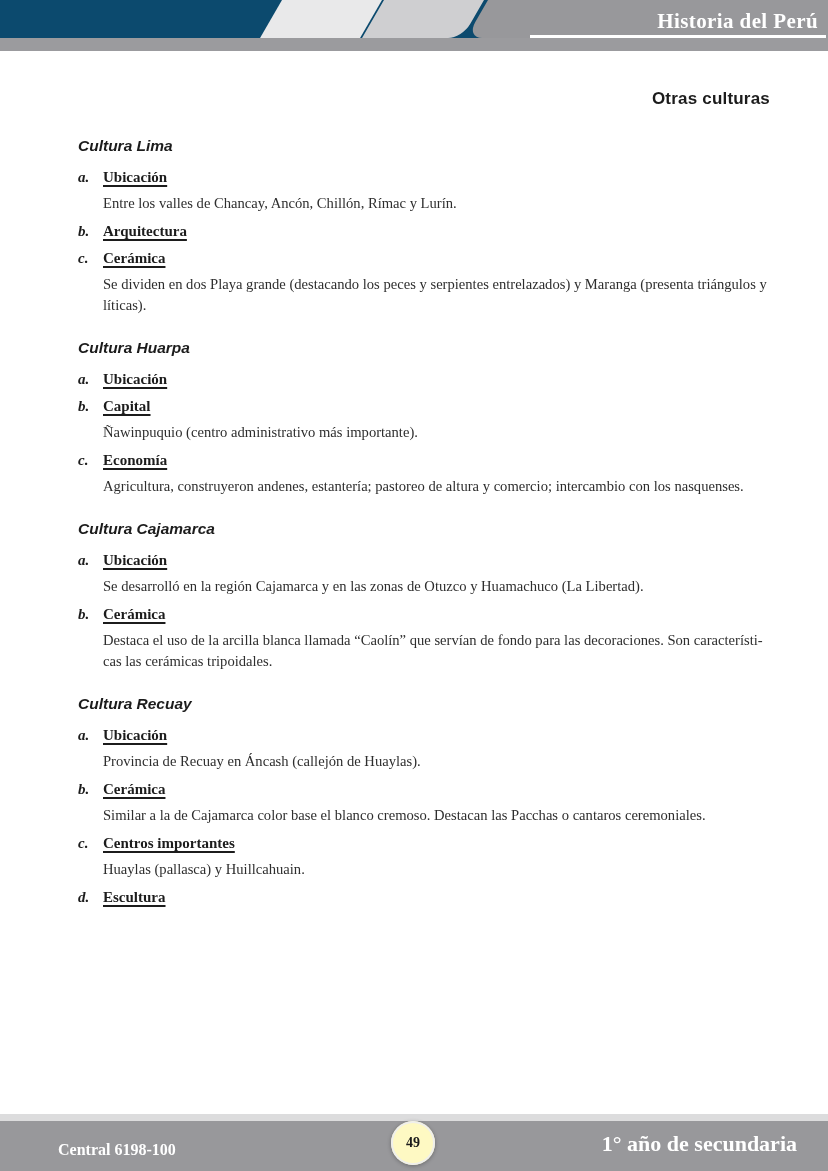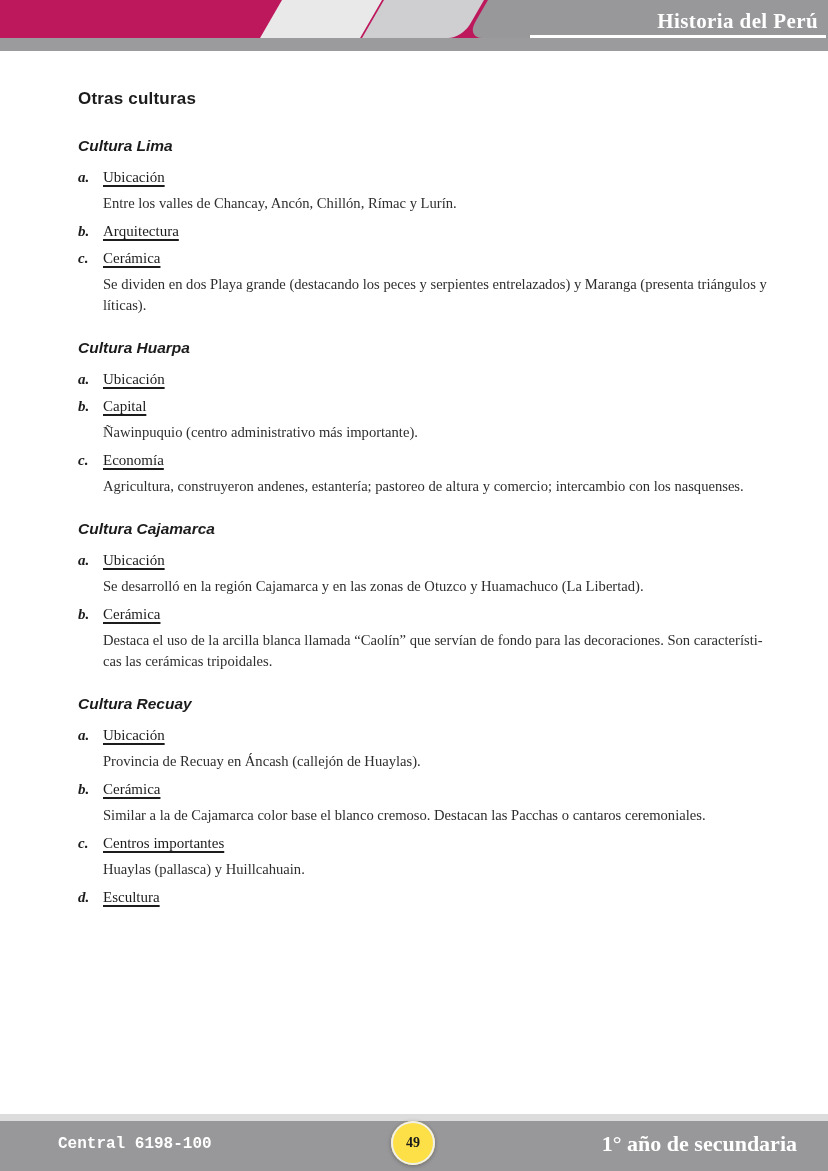--- a/index.html
+++ b/index.html
@@ -3,73 +3,73 @@
 <meta charset="utf-8">
 <style>
   html,body{margin:0;padding:0;}
   body{
     width:828px;height:1171px;position:relative;overflow:hidden;
     background:#ffffff;
     font-family:"Liberation Serif", serif;
     color:#2d2d2d;
   }
   
-  .header{position:absolute;top:0;left:0;width:828px;height:51px;background:#be185d;}
+  .header{position:absolute;top:0;left:0;width:828px;height:51px;background:#0c4a6e;}
   .hdr-stripe,.hdr-band{position:absolute;top:0;height:38px;transform:skewX(-30deg);transform-origin:top left;}
   .hdr-stripe-a{left:282px;width:100px;background:#e9e9ea;}
   .hdr-stripe-b{left:384px;width:100px;background:#cfcfd1;border-bottom-right-radius:14px;}
   .hdr-band{left:488px;width:400px;background:#98989b;border-bottom-left-radius:16px;}
   .hdr-substrip{position:absolute;top:38px;left:0;width:828px;height:13px;background:#9b9b9e;}
   .hdr-underline{position:absolute;top:35px;left:530px;width:296px;height:3px;background:#ffffff;z-index:3;}
   .hdr-title{
     position:absolute;top:9px;right:10px;z-index:2;
     color:#ffffff;font-family:"Liberation Serif",serif;font-weight:bold;
     font-size:21px;letter-spacing:0.4px;
   }
   
   .content{position:absolute;top:51px;left:0;width:828px;padding:38px 58px 0 78px;box-sizing:border-box;}
   .page-heading{
     margin:0;font-family:"Liberation Sans",sans-serif;font-weight:bold;
-    font-size:17px;line-height:20px;color:#1c1c1c;letter-spacing:0.2px;
+    font-size:17px;line-height:20px;color:#1c1c1c;letter-spacing:0.2px;text-align:right;
   }
   .culture-title{
     margin:22px 0 0 0;font-family:"Liberation Sans",sans-serif;
     font-weight:bold;font-style:italic;font-size:15.5px;line-height:19px;color:#1c1c1c;
   }
   .culture:first-of-type .culture-title{margin-top:27px;}
   .item{margin-top:8px;}
   .culture-title + .item{margin-top:13px;}
   .item-head{display:flex;line-height:19px;}
   .item-letter{
     flex:0 0 25px;font-family:"Liberation Serif",serif;
     font-weight:bold;font-style:italic;font-size:15px;color:#1c1c1c;
   }
   .item-label{
-    font-family:"Liberation Serif",serif;font-weight:normal;font-size:15px;color:#1c1c1c;
+    font-family:"Liberation Serif",serif;font-weight:bold;font-size:15px;color:#1c1c1c;
     text-decoration:underline;text-underline-offset:3px;text-decoration-thickness:1.5px;text-align:center;
   }
   .item-text{
     margin:6px 0 0 25px;max-width:667px;
     font-size:14.6px;line-height:21px;color:#2e2e2e;
   }
   
   .footer{position:absolute;left:0;bottom:0;width:828px;}
   .footer-stripe{height:7px;background:#dcdcdd;}
   .footer-bar{position:relative;height:50px;background:#98989b;}
   .footer-phone{
-    position:absolute;left:58px;top:14px;color:#ffffff;
-    font-family:Liberation Mono, monospace;font-weight:bold;font-size:16px;
+    position:absolute;left:58px;top:20px;color:#ffffff;
+    font-family:Liberation Serif, serif;font-weight:bold;font-size:16px;
   }
   .footer-grade{
     position:absolute;right:31px;top:10px;color:#ffffff;
     font-family:"Liberation Serif",serif;font-weight:bold;font-size:22px;
   }
   .page-badge{
     position:absolute;left:391px;top:0px;width:44px;height:44px;
-    background:#fde047;border-radius:50%;
+    background:#fef9c3;border-radius:50%;
     box-shadow:0 1px 4px rgba(0,0,0,0.30), inset 0 0 0 2px #efefec;
     display:flex;align-items:center;justify-content:center;
   }
   .page-badge span{
     font-family:"Liberation Serif",serif;font-weight:bold;font-size:14px;color:#1b1b1b;
   }
 </style>
 </head>
 <body>
 

